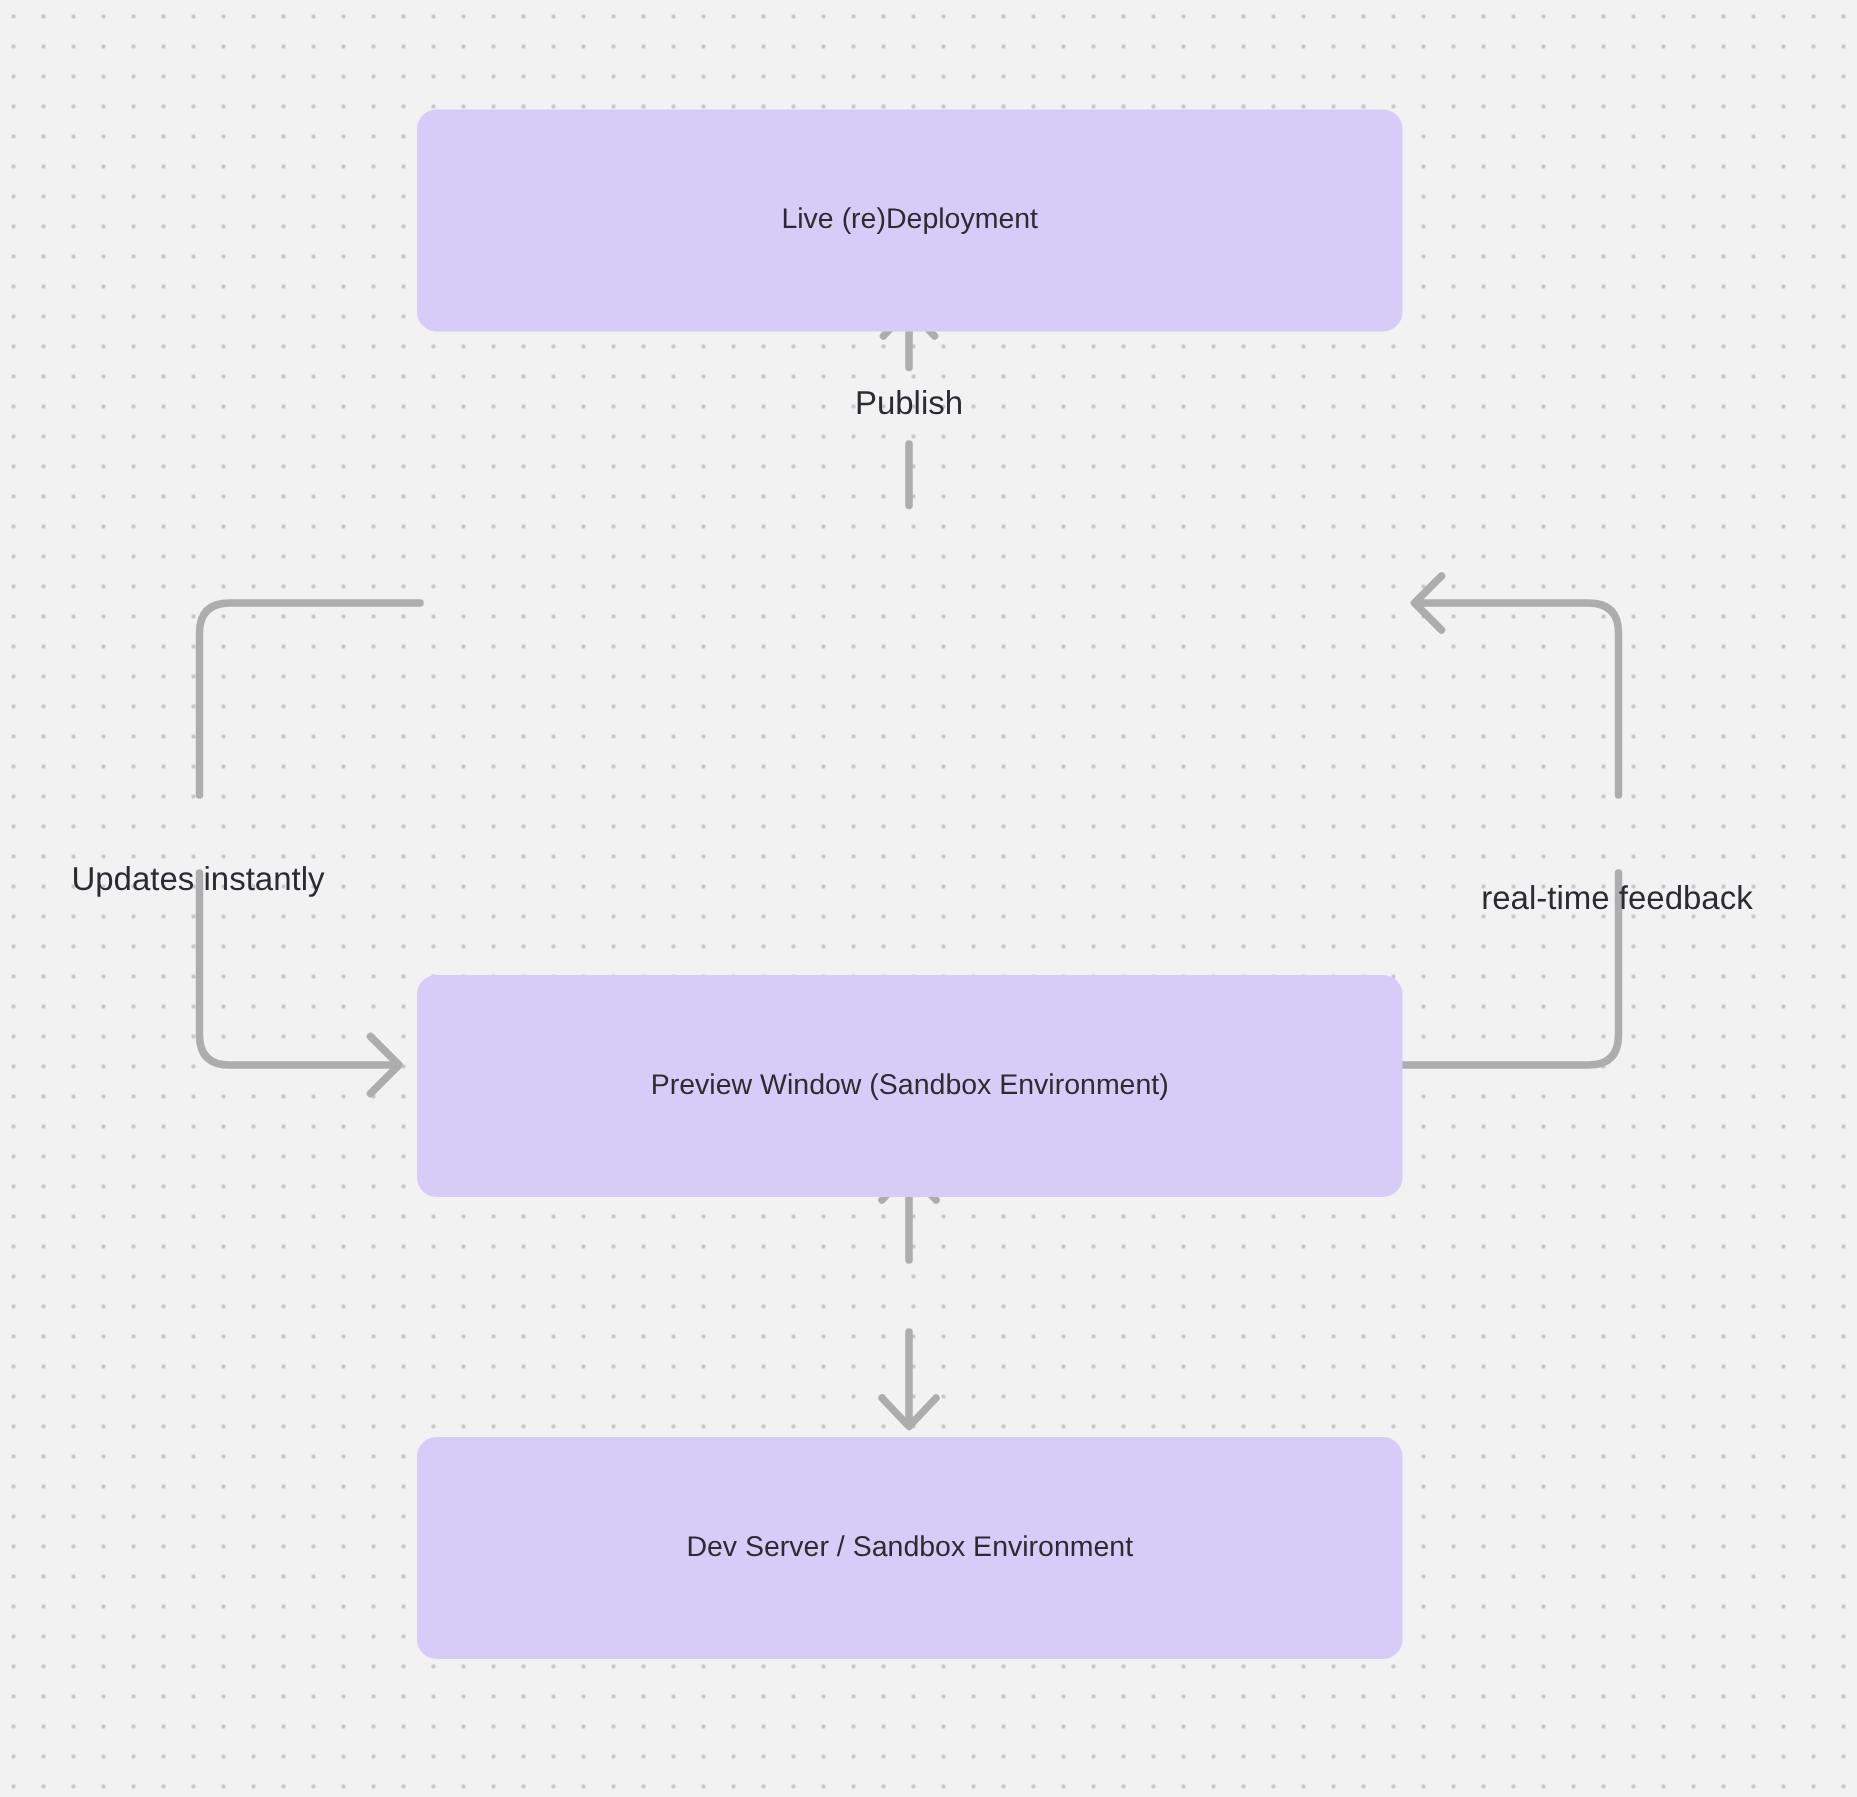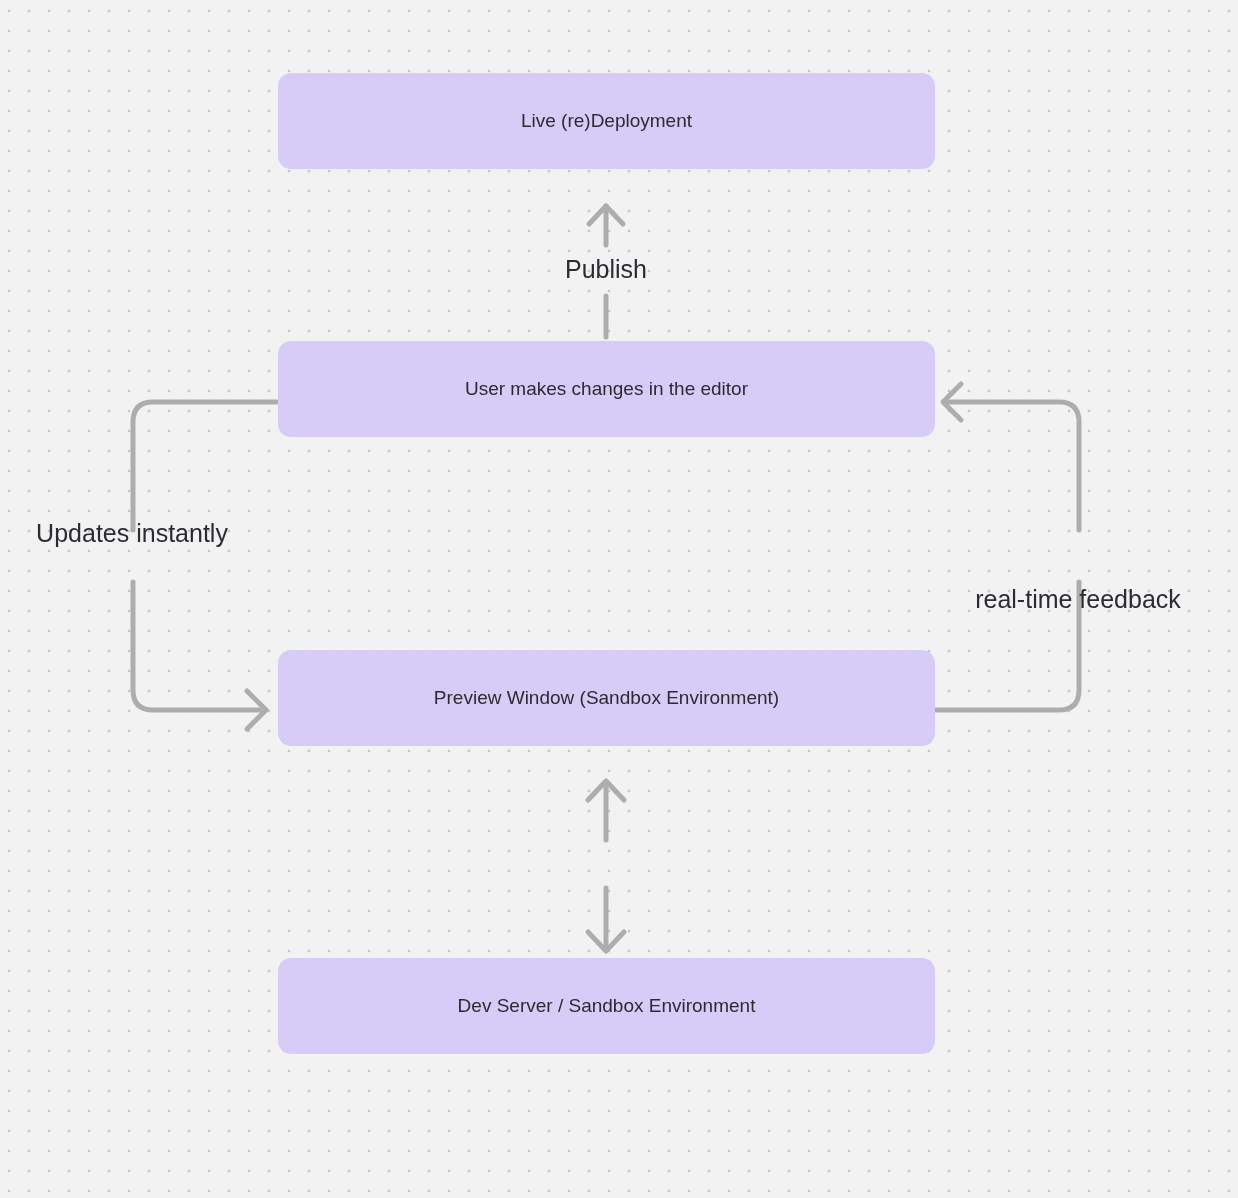--- a/index.html
+++ b/index.html
@@ -28,43 +28,43 @@
     fill: none;
     stroke: #aeadae;
     stroke-width: 5;
     stroke-linecap: round;
     stroke-linejoin: round;
   }
   .node {
     position: absolute;
     left: 278px;
     width: 657px;
-    height: 96px;
+    height: 148px;
     background: #d7ccf7;
     border-radius: 13px;
     display: flex;
     align-items: center;
     justify-content: center;
     font-size: 19px;
     color: #2d2a32;
     text-align: center;
   }
   .node-live    { top: 73px;  }
   .node-user    { top: 341px; }
   .node-preview { top: 650px; }
   .node-dev     { top: 958px; }
   .edge-label {
     position: absolute;
     transform: translate(-50%, -50%);
-    font-size: 25px;
+    font-size: 22px;
     color: #2d2a32;
     white-space: nowrap;
   }
   .label-publish  { left: 606px;  top: 269px; }
-  .label-updates  { left: 132px;  top: 533px; }
+  .label-updates  { left: 132px;  top: 586px; }
   .label-feedback { left: 1078px; top: 558px; margin-top: 41px; }
   .label-spunup   { left: 606px;  top: 866px; }
 </style>
 </head>
 <body>
 
 <div class="canvas">
 
   <svg class="arrows" viewBox="0 0 1238 1198" xmlns="http://www.w3.org/2000/svg">
 
@@ -93,23 +93,20 @@
     <g>
       <path d="M 606 888 V 949"></path>
       <path d="M 588 932 L 606 951 L 624 932"></path>
     </g>
   </svg>
 
   <div class="node node-live">
     <span>Live (re)Deployment</span>
   </div>
 
-  <div class="node node-user">
-    <span>User makes changes in the editor</span>
-  </div>
 
   <div class="node node-preview">
     <span>Preview Window (Sandbox Environment)</span>
   </div>
 
   <div class="node node-dev">
     <span>Dev Server / Sandbox Environment</span>
   </div>
 
   <div class="edge-label label-publish">Publish</div>

